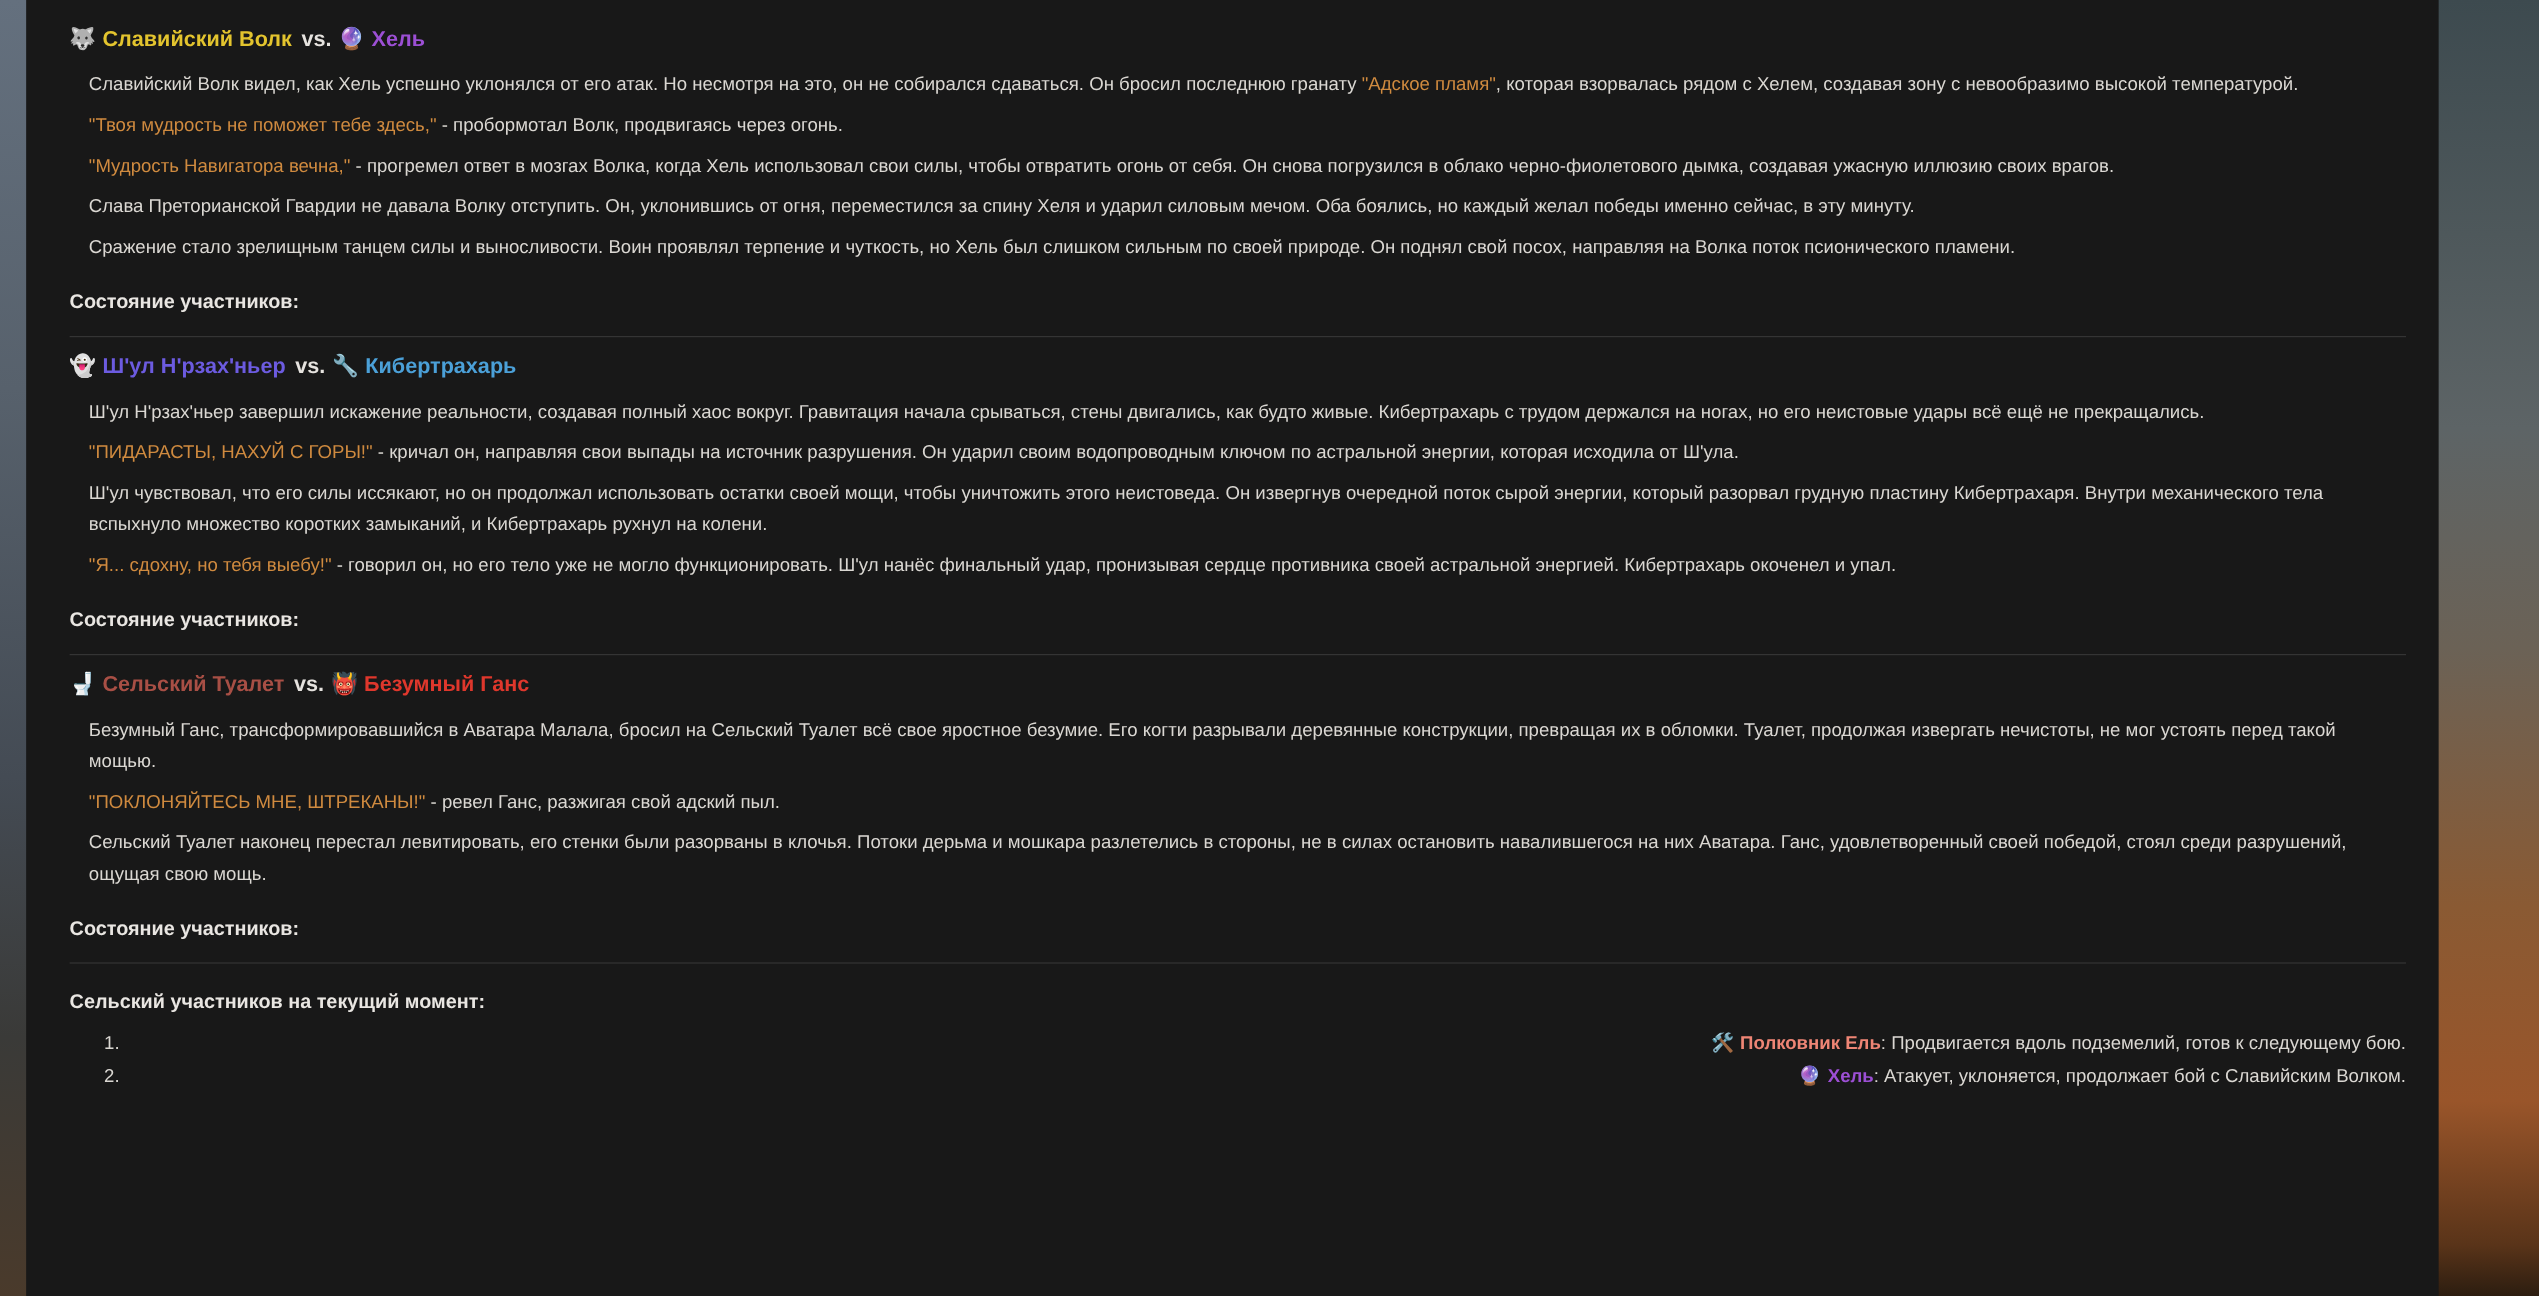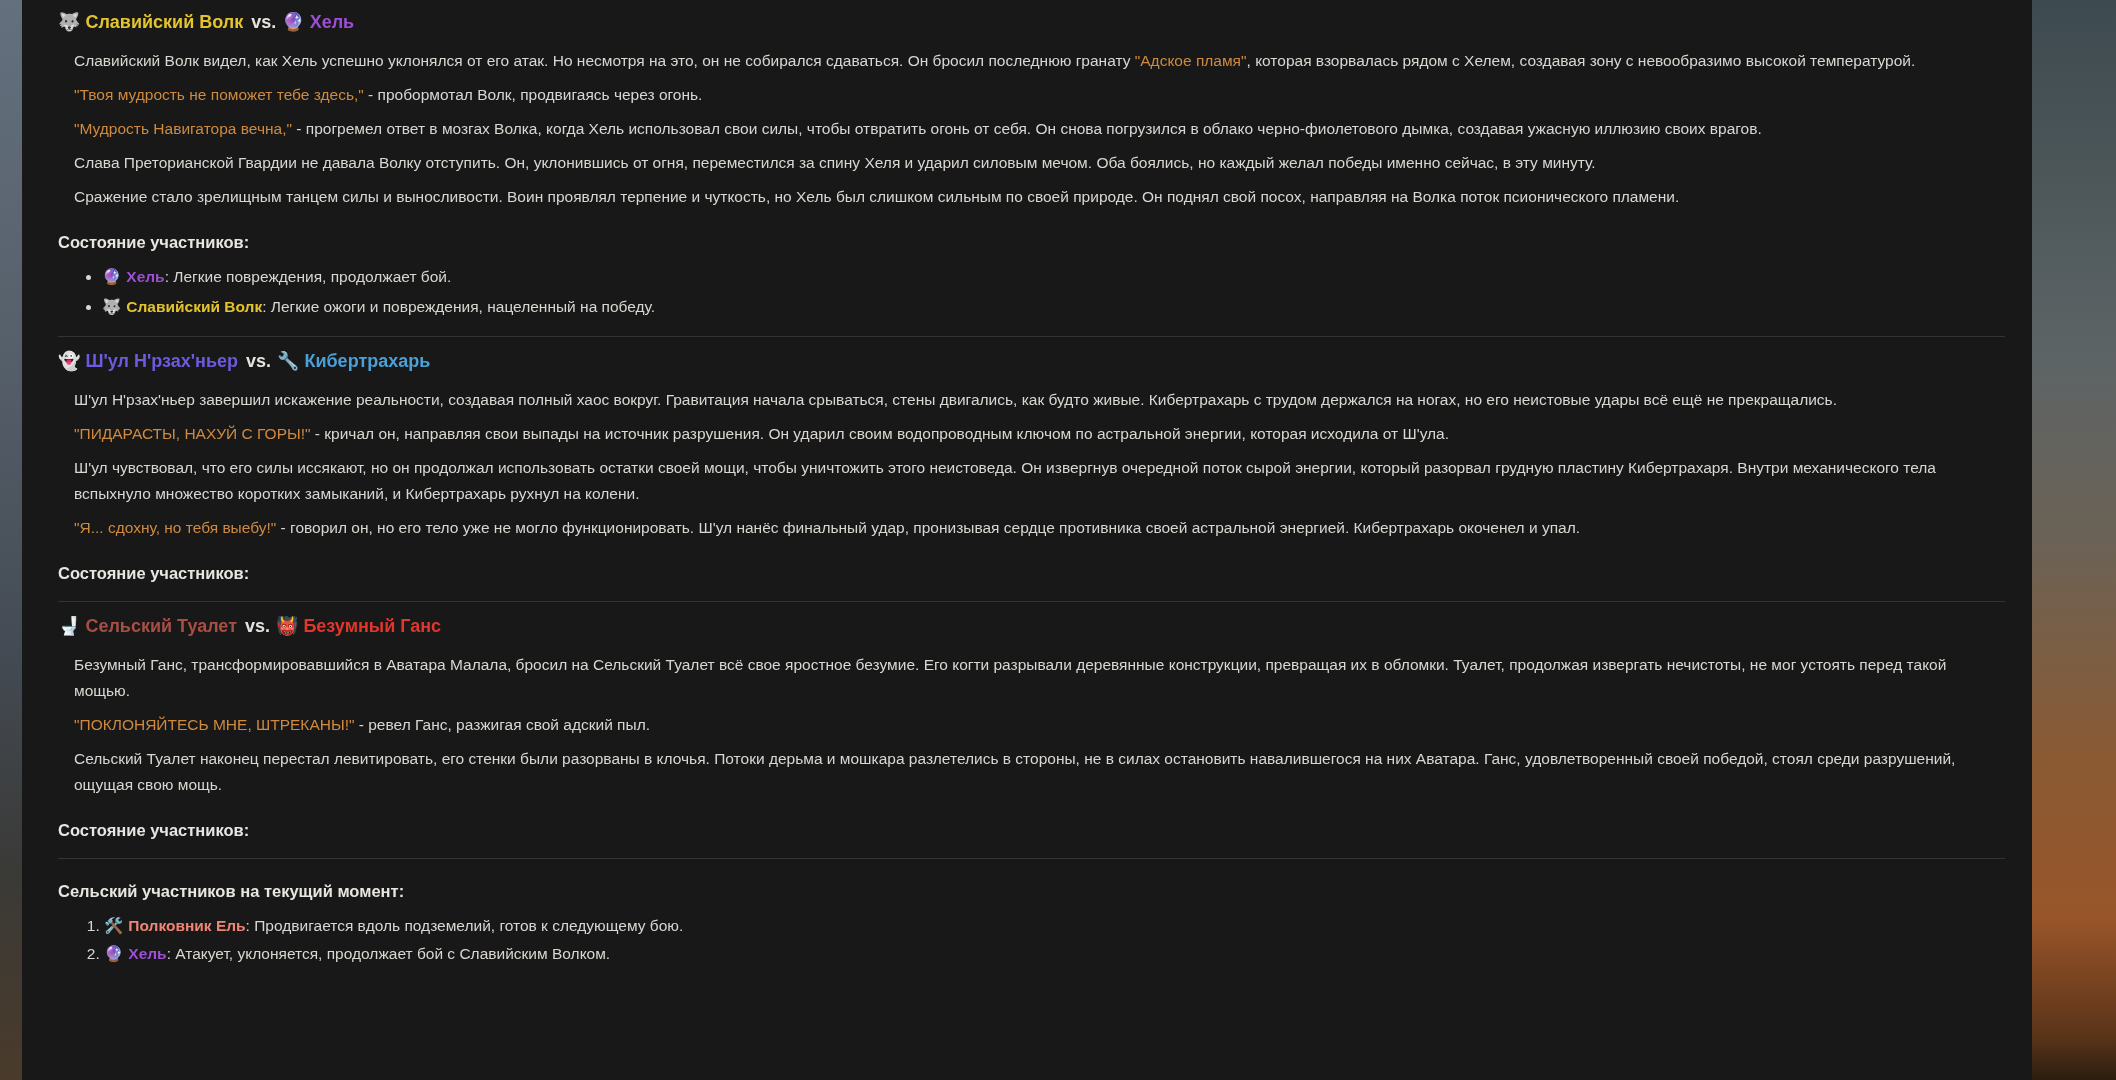--- a/index.html
+++ b/index.html
@@ -1,29 +1,29 @@
 <!DOCTYPE html>
 <html><head>
 <meta charset="utf-8">
 <style>
   html,body{margin:0;padding:0;width:2116px;height:1080px;overflow:hidden;background:#181818;
     font-family:"Liberation Sans","DejaVu Sans",sans-serif;}
   .bg-strip{position:absolute;top:0;height:1080px;}
   .bg-strip.left{left:0;width:22px;background:linear-gradient(180deg,#64707e 0%,#57616c 30%,#444b54 60%,#3a3a38 80%,#4a3a2b 100%);}
   .bg-strip.right{left:2032px;width:84px;background:linear-gradient(180deg,#3d4a4f 0%,#4e585b 18%,#5d6466 33%,#6b6256 50%,#8a5a33 70%,#99552a 85%,#5a3419 96%,#2c1d10 100%);}
   .content-panel{position:absolute;left:22px;top:0;width:2010px;height:1080px;background:#181818;
-    box-sizing:border-box;padding:0 27px 0 36px;color:#dad7d2;font-size:15.5px;line-height:26px;}
+    box-sizing:border-box;padding:10px 27px 0 36px;color:#dad7d2;font-size:15.5px;line-height:26px;}
   .battle-title{margin:10px 0 14px 0;font-size:18px;line-height:24px;font-weight:700;color:#e6e3df;}
   .battle-title .emoji{font-size:18px;margin-right:5px;}
   .battle-title .vs{color:#e6e3df;margin:0 6px 0 8px;}
   p.para{margin:8px 0 8px 16px;}
   .status-heading{margin:20px 0 10px 0;font-size:16.5px;line-height:24px;font-weight:700;color:#e9e6e2;}
   ul.status-list{margin:0 0 6px 0;padding-left:44px;}
   ul.status-list li{margin:4px 0;line-height:26px;}
-  ol.summary-list{margin:0 0 6px 0;padding-left:46px;}
+  ol.summary-list{margin:0 0 6px 0;padding-left:46px;text-align:right;}
   ol.summary-list li{margin:3px 0;line-height:25px;color:#dad7d2;}
   .fighter-name{font-weight:700;}
   .li-icon{margin-right:5px;}
   hr.divider{border:none;border-top:1px solid #343434;margin:16px 0 12px 0;}
 </style>
 </head>
 <body>
 
 <div class="bg-strip left"></div>
 <div class="bg-strip right"></div>
@@ -35,24 +35,20 @@
       <span class="emoji f1-icon" style="color: rgb(179, 185, 192);">🐺</span><span class="fighter-name f1-name" style="color: rgb(227, 196, 46);">Славийский Волк</span><span class="vs">vs.</span><span class="emoji f2-icon" style="color: rgb(169, 111, 216);">🔮</span><span class="fighter-name f2-name" style="color: rgb(156, 79, 212);">Хель</span>
     </h3>
     <div class="paragraphs">
           <p class="para"><span>Славийский Волк видел, как Хель успешно уклонялся от его атак. Но несмотря на это, он не собирался сдаваться. Он бросил последнюю гранату </span><span style="color: rgb(207, 138, 63);">"Адское пламя"</span><span>, которая взорвалась рядом с Хелем, создавая зону с невообразимо высокой температурой.</span></p>
           <p class="para"><span style="color: rgb(207, 138, 63);">"Твоя мудрость не поможет тебе здесь,"</span><span> - пробормотал Волк, продвигаясь через огонь.</span></p>
           <p class="para"><span style="color: rgb(207, 138, 63);">"Мудрость Навигатора вечна,"</span><span> - прогремел ответ в мозгах Волка, когда Хель использовал свои силы, чтобы отвратить огонь от себя. Он снова погрузился в облако черно-фиолетового дымка, создавая ужасную иллюзию своих врагов.</span></p>
           <p class="para"><span>Слава Преторианской Гвардии не давала Волку отступить. Он, уклонившись от огня, переместился за спину Хеля и ударил силовым мечом. Оба боялись, но каждый желал победы именно сейчас, в эту минуту.</span></p>
           <p class="para"><span>Сражение стало зрелищным танцем силы и выносливости. Воин проявлял терпение и чуткость, но Хель был слишком сильным по своей природе. Он поднял свой посох, направляя на Волка поток псионического пламени.</span></p>
         </div>
     <h4 class="status-heading st-heading">Состояние участников:</h4>
-    <ul class="status-list">
-          <li><span class="li-icon" style="color: rgb(169, 111, 216);">🔮</span><span class="fighter-name" style="color: rgb(156, 79, 212);">Хель</span><span>: Легкие повреждения, продолжает бой.</span></li>
-          <li><span class="li-icon" style="color: rgb(179, 185, 192);">🐺</span><span class="fighter-name" style="color: rgb(227, 196, 46);">Славийский Волк</span><span>: Легкие ожоги и повреждения, нацеленный на победу.</span></li>
-        </ul>
     <hr class="divider">
   </section>
 
   <section class="battle">
     <h3 class="battle-title">
       <span class="emoji f1-icon" style="color: rgb(236, 239, 244);">👻</span><span class="fighter-name f1-name" style="color: rgb(108, 91, 224);">Ш'ул Н'рзах'ньер</span><span class="vs">vs.</span><span class="emoji f2-icon" style="color: rgb(168, 176, 184);">🔧</span><span class="fighter-name f2-name" style="color: rgb(75, 160, 216);">Кибертрахарь</span>
     </h3>
     <div class="paragraphs">
           <p class="para"><span>Ш'ул Н'рзах'ньер завершил искажение реальности, создавая полный хаос вокруг. Гравитация начала срываться, стены двигались, как будто живые. Кибертрахарь с трудом держался на ногах, но его неистовые удары всё ещё не прекращались.</span></p>
           <p class="para"><span style="color: rgb(207, 138, 63);">"ПИДАРАСТЫ, НАХУЙ С ГОРЫ!"</span><span> - кричал он, направляя свои выпады на источник разрушения. Он ударил своим водопроводным ключом по астральной энергии, которая исходила от Ш'ула.</span></p>

